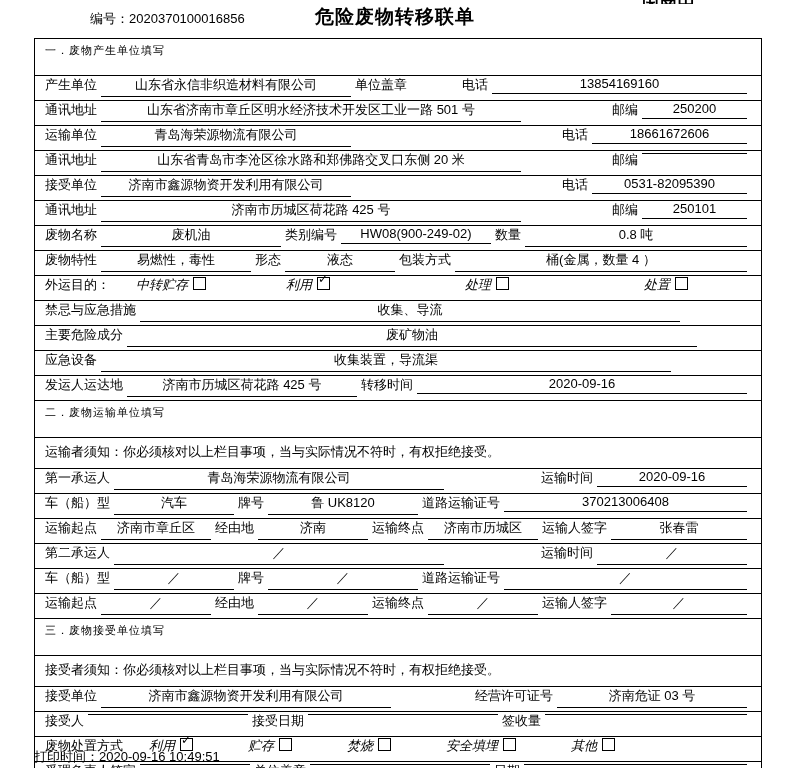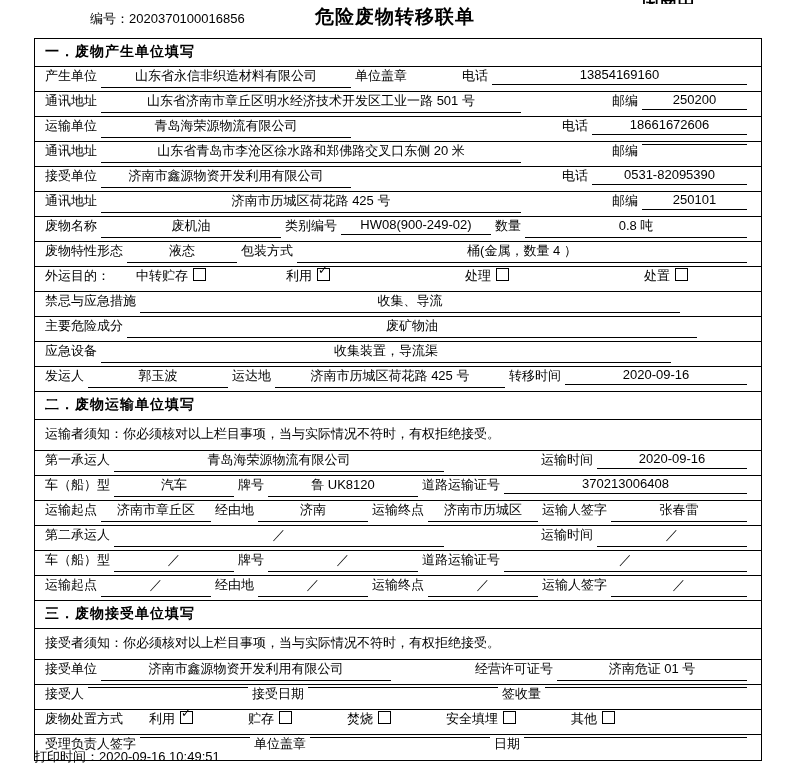--- a/index.html
+++ b/index.html
@@ -60,23 +60,23 @@
   .frame {
     position: absolute;
     left: 34px;
     top: 38px;
     width: 728px;
     border: 1px solid #000;
     box-sizing: border-box;
   }
   .sec-head {
     border-bottom: 1px solid #000;
-    padding: 4px 10px 5px 10px;
-    font-weight: bold;
-    font-size: 14px;
+    padding: 4px 10px 17px 10px;
+    font-weight: normal;
+    font-size: 11px;
     letter-spacing: 1px;
   }
   .row {
     display: flex;
     align-items: flex-start;
     padding: 0 10px;
     height: 25px;
     box-sizing: border-box;
   }
   .row.sep {
@@ -122,20 +122,21 @@
     position: absolute;
     left: 0px;
     top: -5px;
     font-size: 12px;
     line-height: 12px;
   }
   .opt {
     white-space: nowrap;
     font-size: 13px;
     padding-bottom: 3px;
+    font-style: italic;
   }
   .gap-sm { width: 26px; }
   .gap-md { width: 55px; }
   .gap-lg { width: 80px; }
   .print-time {
     position: absolute;
     left: 34px;
     top: 748px;
     font-size: 13px;
     text-align: center;
@@ -213,20 +214,21 @@
       <span class="lbl">废物名称</span>
       <span class="val" style="width:180px">废机油</span>
       <span class="lbl">类别编号</span>
       <span class="val" style="width:150px">HW08(900-249-02)</span>
       <span class="lbl">数量</span>
       <span class="val grow">0.8 吨</span>
     </div>
 
     <div class="row sep">
       <span class="lbl">废物特性</span>
+      <span class="val" style="width:150px">易燃性，毒性</span>
       <span class="lbl">形态</span>
       <span class="val" style="width:110px">液态</span>
       <span class="lbl">包装方式</span>
       <span class="val grow">桶(金属，数量  4 ）</span>
     </div>
 
     <div class="row sep">
       <span class="lbl">外运目的：</span>
       <span class="gap-sm"></span>
       <span class="opt"><span>中转贮存</span><span class="chk"></span></span>
@@ -254,21 +256,20 @@
     </div>
 
     <div class="row sep">
       <span class="lbl">应急设备</span>
       <span class="val" style="width:570px">收集装置，导流渠</span>
       <span class="spacer"></span>
     </div>
 
     <div class="row sep">
       <span class="lbl">发运人</span>
-      <span class="val" style="width:140px">郭玉波</span>
       <span class="lbl">运达地</span>
       <span class="val" style="width:230px">济南市历城区荷花路 425 号</span>
       <span class="lbl">转移时间</span>
       <span class="val grow">2020-09-16</span>
     </div>
 
     <div class="sec-head">二．废物运输单位填写</div>
 
     <div class="note">运输者须知：你必须核对以上栏目事项，当与实际情况不符时，有权拒绝接受。</div>
 
@@ -330,21 +331,21 @@
 
     <div class="sec-head">三．废物接受单位填写</div>
 
     <div class="note">接受者须知：你必须核对以上栏目事项，当与实际情况不符时，有权拒绝接受。</div>
 
     <div class="row sep">
       <span class="lbl">接受单位</span>
       <span class="val" style="width:290px">济南市鑫源物资开发利用有限公司</span>
       <span class="spacer"></span>
       <span class="lbl">经营许可证号</span>
-      <span class="val" style="width:190px">济南危证 01 号</span>
+      <span class="val" style="width:190px">济南危证 03 号</span>
     </div>
 
     <div class="row sep">
       <span class="lbl">接受人</span>
       <span class="val" style="width:160px"></span>
       <span class="lbl">接受日期</span>
       <span class="val" style="width:190px"></span>
       <span class="lbl">签收量</span>
       <span class="val grow"></span>
     </div>

